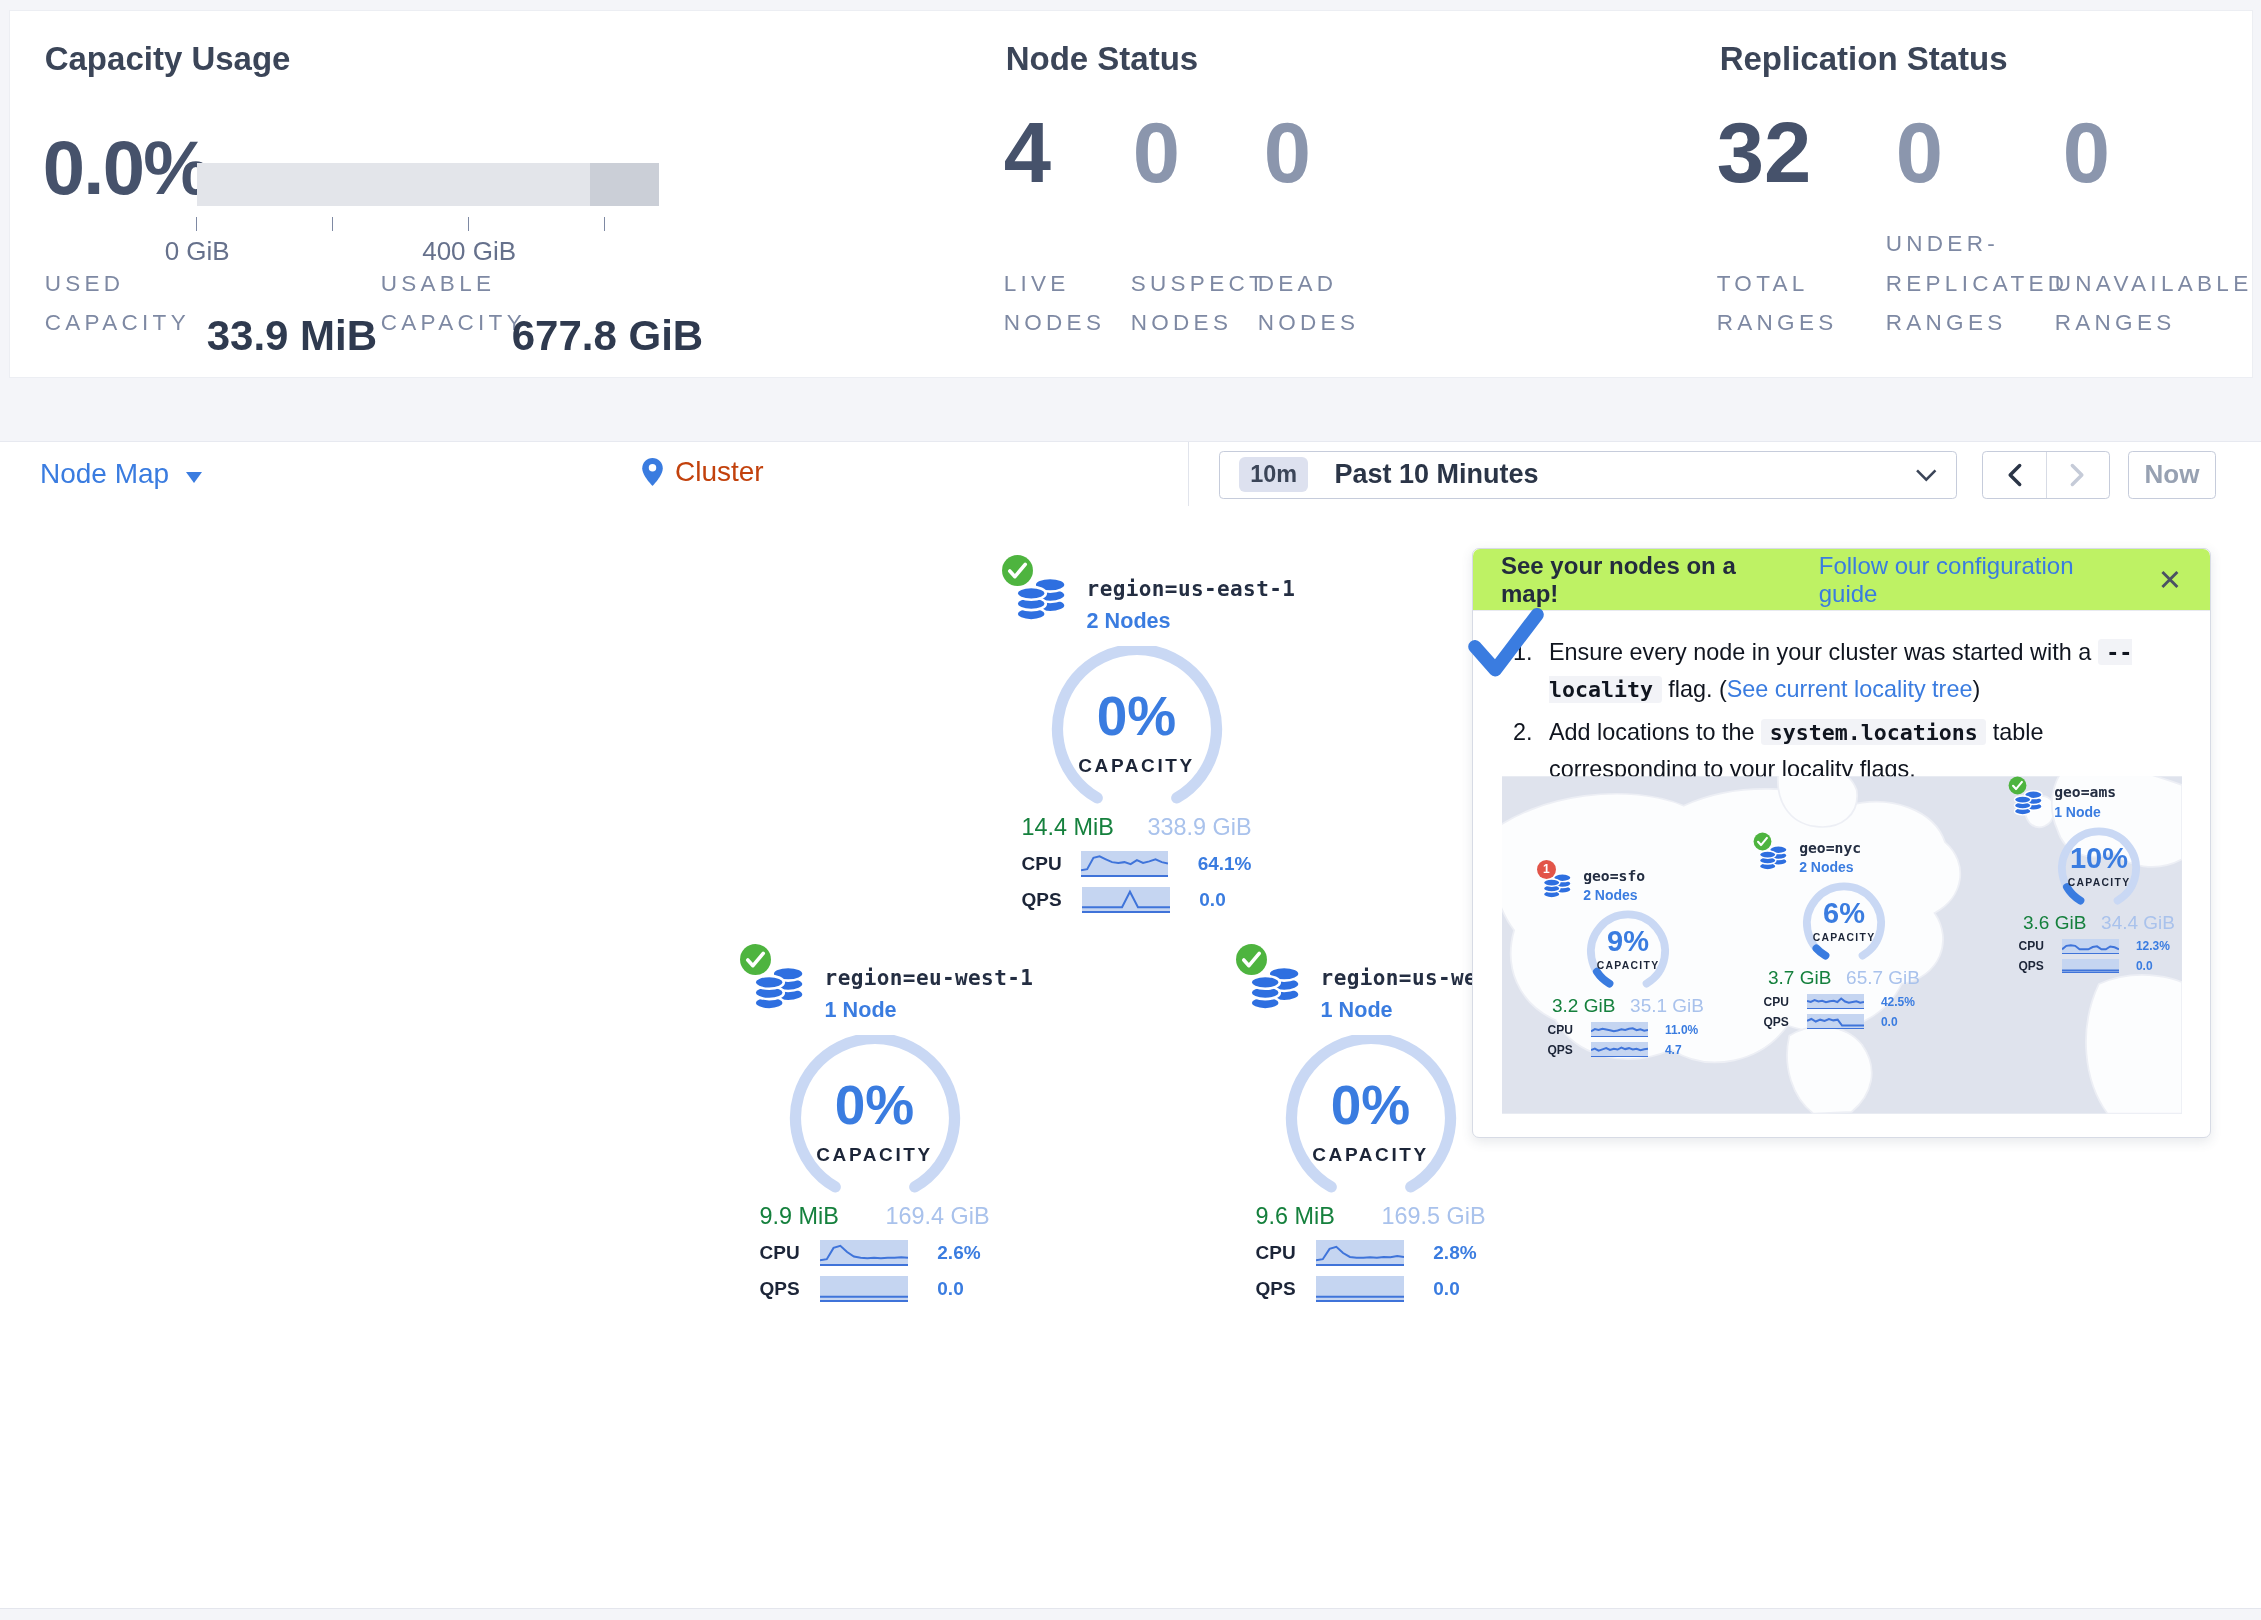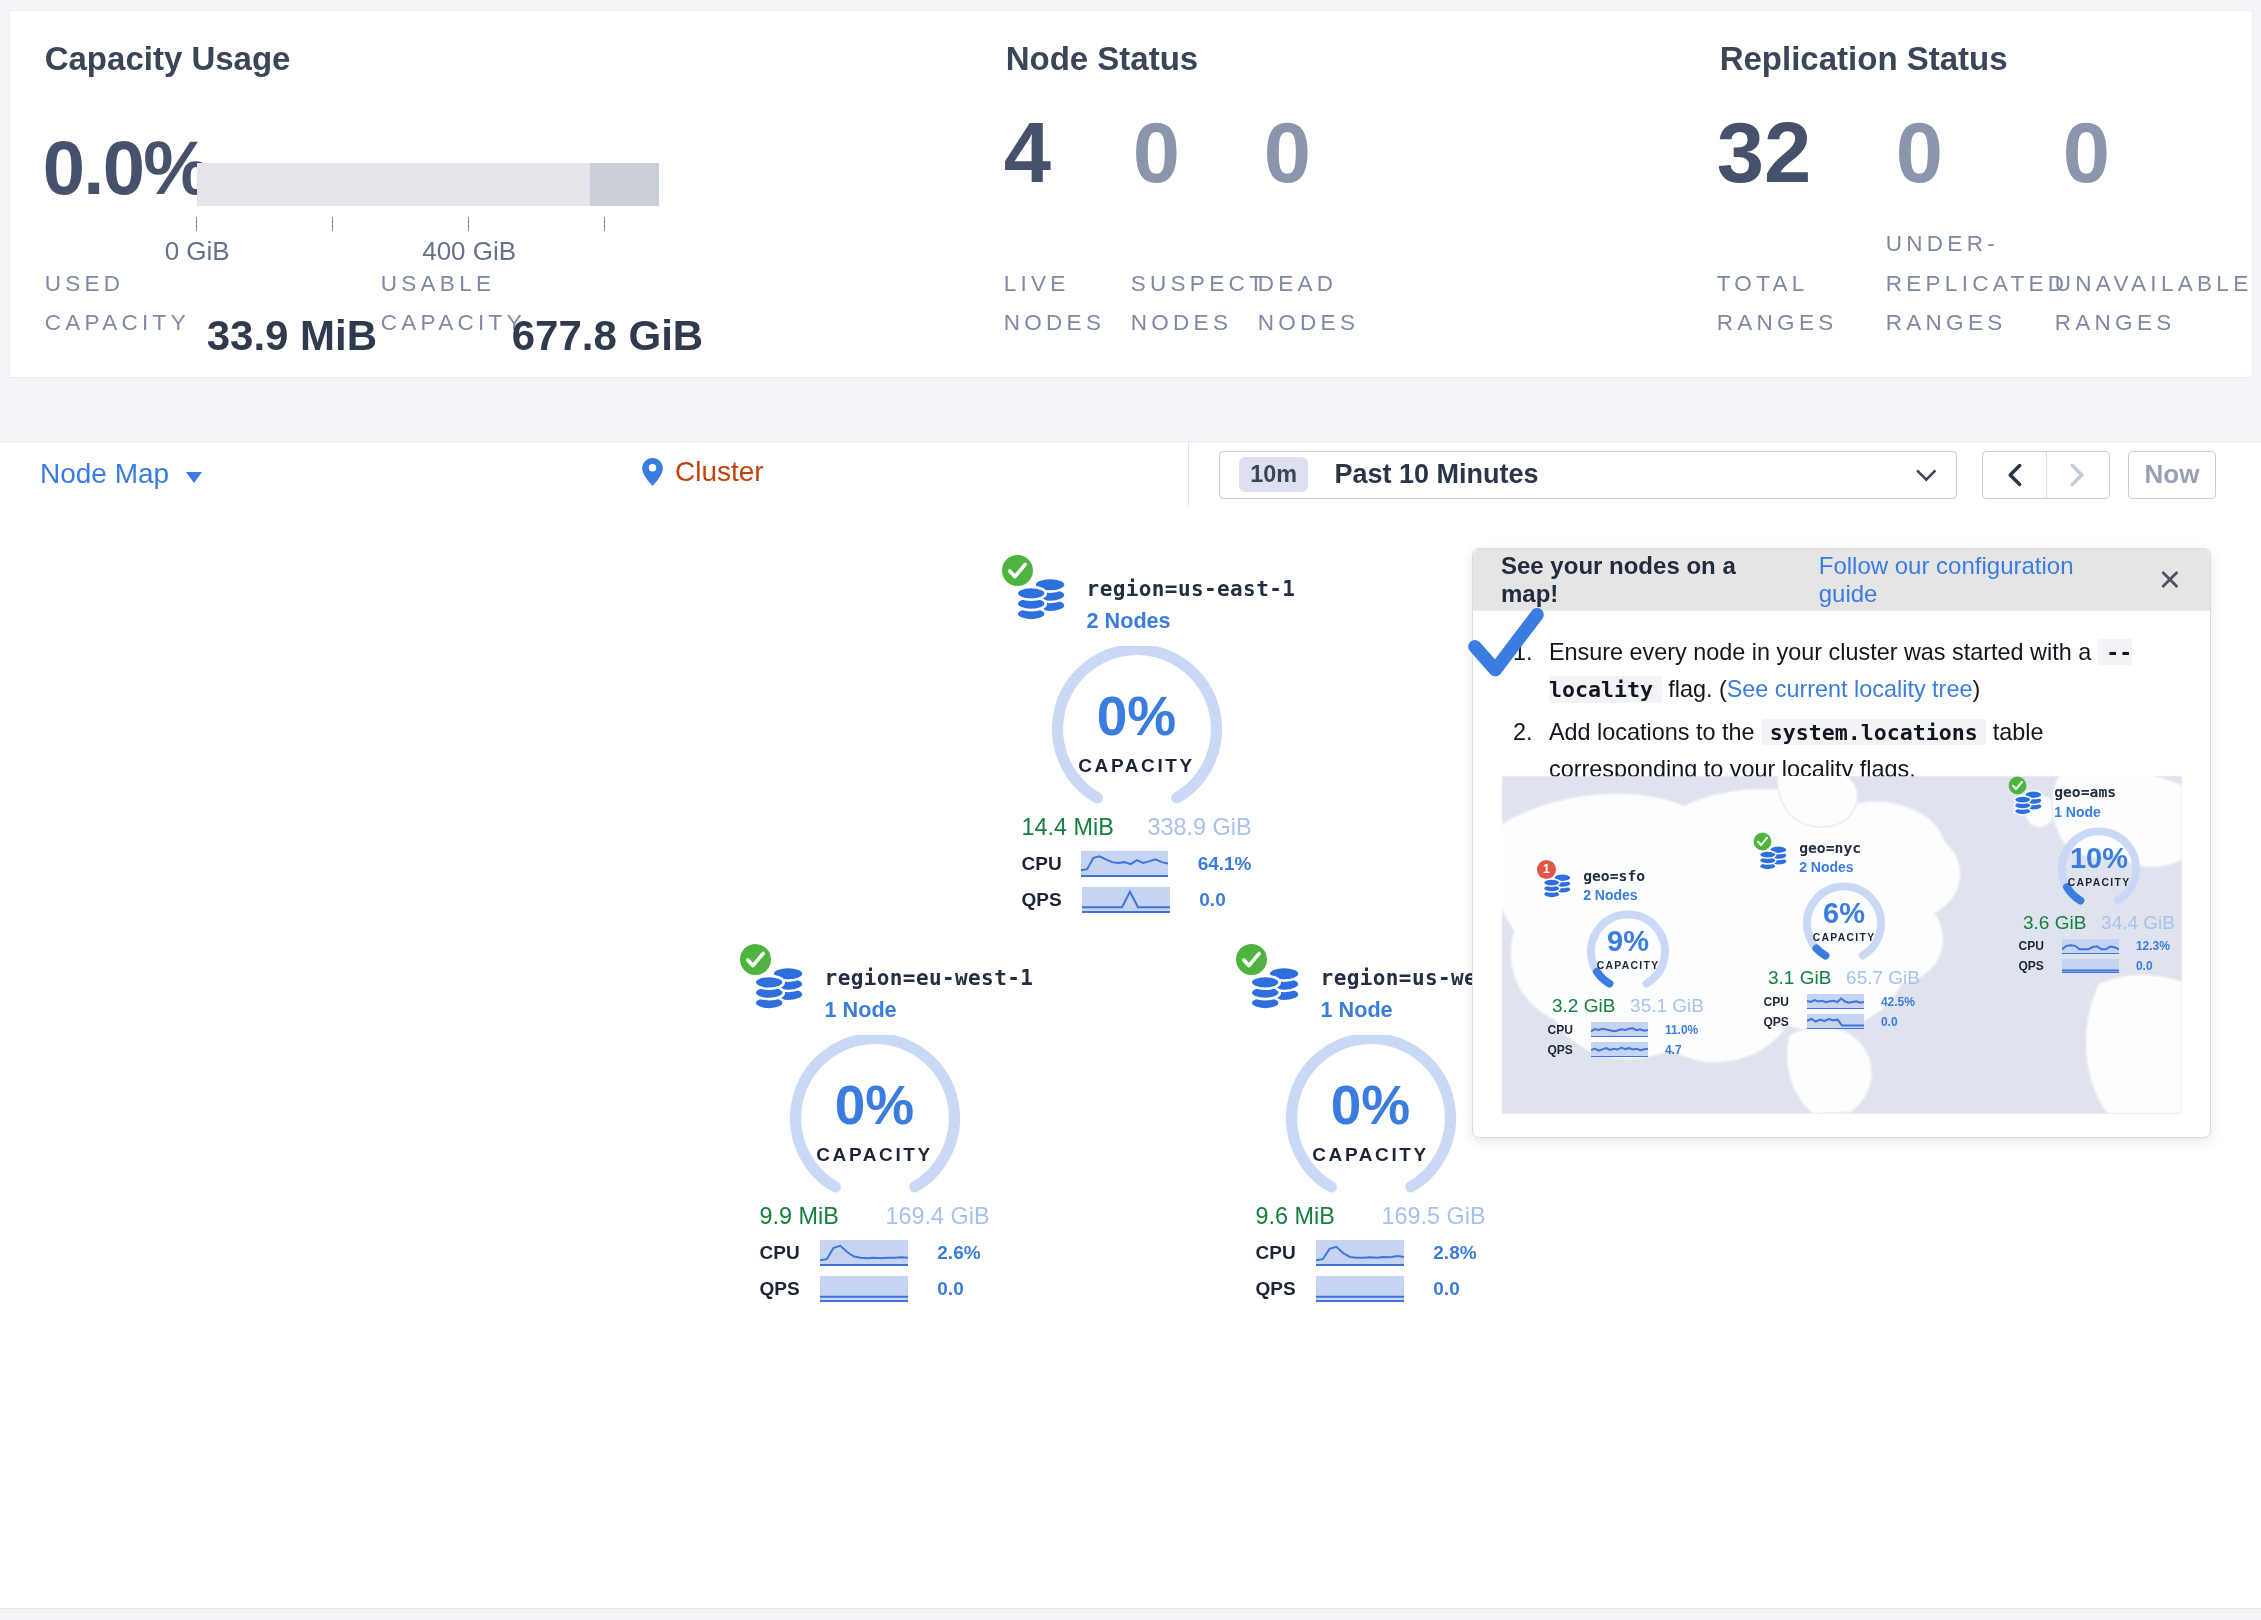--- a/index.html
+++ b/index.html
@@ -115,21 +115,21 @@
   .pos-us-east-1 { left:991px; top:55px; }
   .pos-eu-west-1 { left:729px;  top:444px; }
   .pos-us-west-1 { left:1225px; top:444px; }
   .pos-geo-sfo { left:33px;  top:87px; }
   .pos-geo-nyc { left:249px; top:59px; }
   .pos-geo-ams { left:504px; top:3.5px; }
 
   
   .popup { position:absolute; left:1472px; top:548px; width:739px; height:590px; background:#fff;
     border:0.9px solid #d7dbe5; border-radius:7px; box-shadow:0 3.5px 12px rgba(60,70,100,.12); z-index:5; }
-  .p-head { height:62px; background:#e5e5e5; border-bottom:0.9px solid #e8eaf0;
+  .p-head { height:62px; background:#bef264; border-bottom:0.9px solid #e8eaf0;
     border-radius:7px 7px 0 0; display:flex; align-items:center; padding:0 28px; gap:22.5px; }
   .p-title { font-size:24px; font-weight:700; color:#232c3d; }
   .p-link { font-size:24px; color:#3a7ce0; cursor:pointer; }
   .p-close { margin-left:auto; font-size:29px; color:#4a5263; cursor:pointer; }
   .p-steps { position:relative; padding:22.5px 33px 0 40px; }
   .step { display:flex; font-size:23.4px; color:#10151f; line-height:1.6; margin-bottom:5.2px; }
   .step-num { width:36px; flex:none; }
   .step-body { flex:1; }
   .seg-code { font-family:"DejaVu Sans Mono", monospace; background:#f2f3f7; border-radius:3.5px;
     padding:0.9px 8.7px; font-weight:700; font-size:21.6px; }
@@ -486,21 +486,21 @@
     </div>
     <div class="nc-gaugewrap">
       <svg class="gauge-svg" viewBox="0 0 116 100">
             <path d="M 36.5 87.2 A 43 43 0 1 1 79.5 87.2" fill="none" stroke="#c9d8f4" stroke-width="9" stroke-linecap="round"></path>
             <path d="M 36.5 87.2 A 43 43 0 0 1 26.0 78.8" fill="none" stroke="#3a7ce0" stroke-width="9" stroke-linecap="round"></path>
           </svg>
       <div class="nc-pct">6%</div>
       <div class="nc-cap">CAPACITY</div>
     </div>
     <div class="nc-vals">
-      <span class="v-used">3.1 GiB</span>
+      <span class="v-used">3.7 GiB</span>
       <span class="v-total">65.7 GiB</span>
     </div>
     <div class="nc-metric">
       <span class="m-label">CPU</span>
       <span class="spark-box">
             <svg viewBox="0 0 100 28" preserveAspectRatio="none">
               <polyline points="0.0,14.0 6.7,16.4 13.3,12.6 20.0,15.4 26.7,14.0 33.3,16.9 40.0,15.0 46.7,14.0 53.3,16.4 60.0,9.2 66.7,15.4 73.3,17.8 80.0,16.4 86.7,15.0 93.3,17.8 100.0,16.4" fill="none" stroke="#3f74da" stroke-width="2" vector-effect="non-scaling-stroke"></polyline>
             </svg>
           </span>
       <span class="m-val">42.5%</span>

